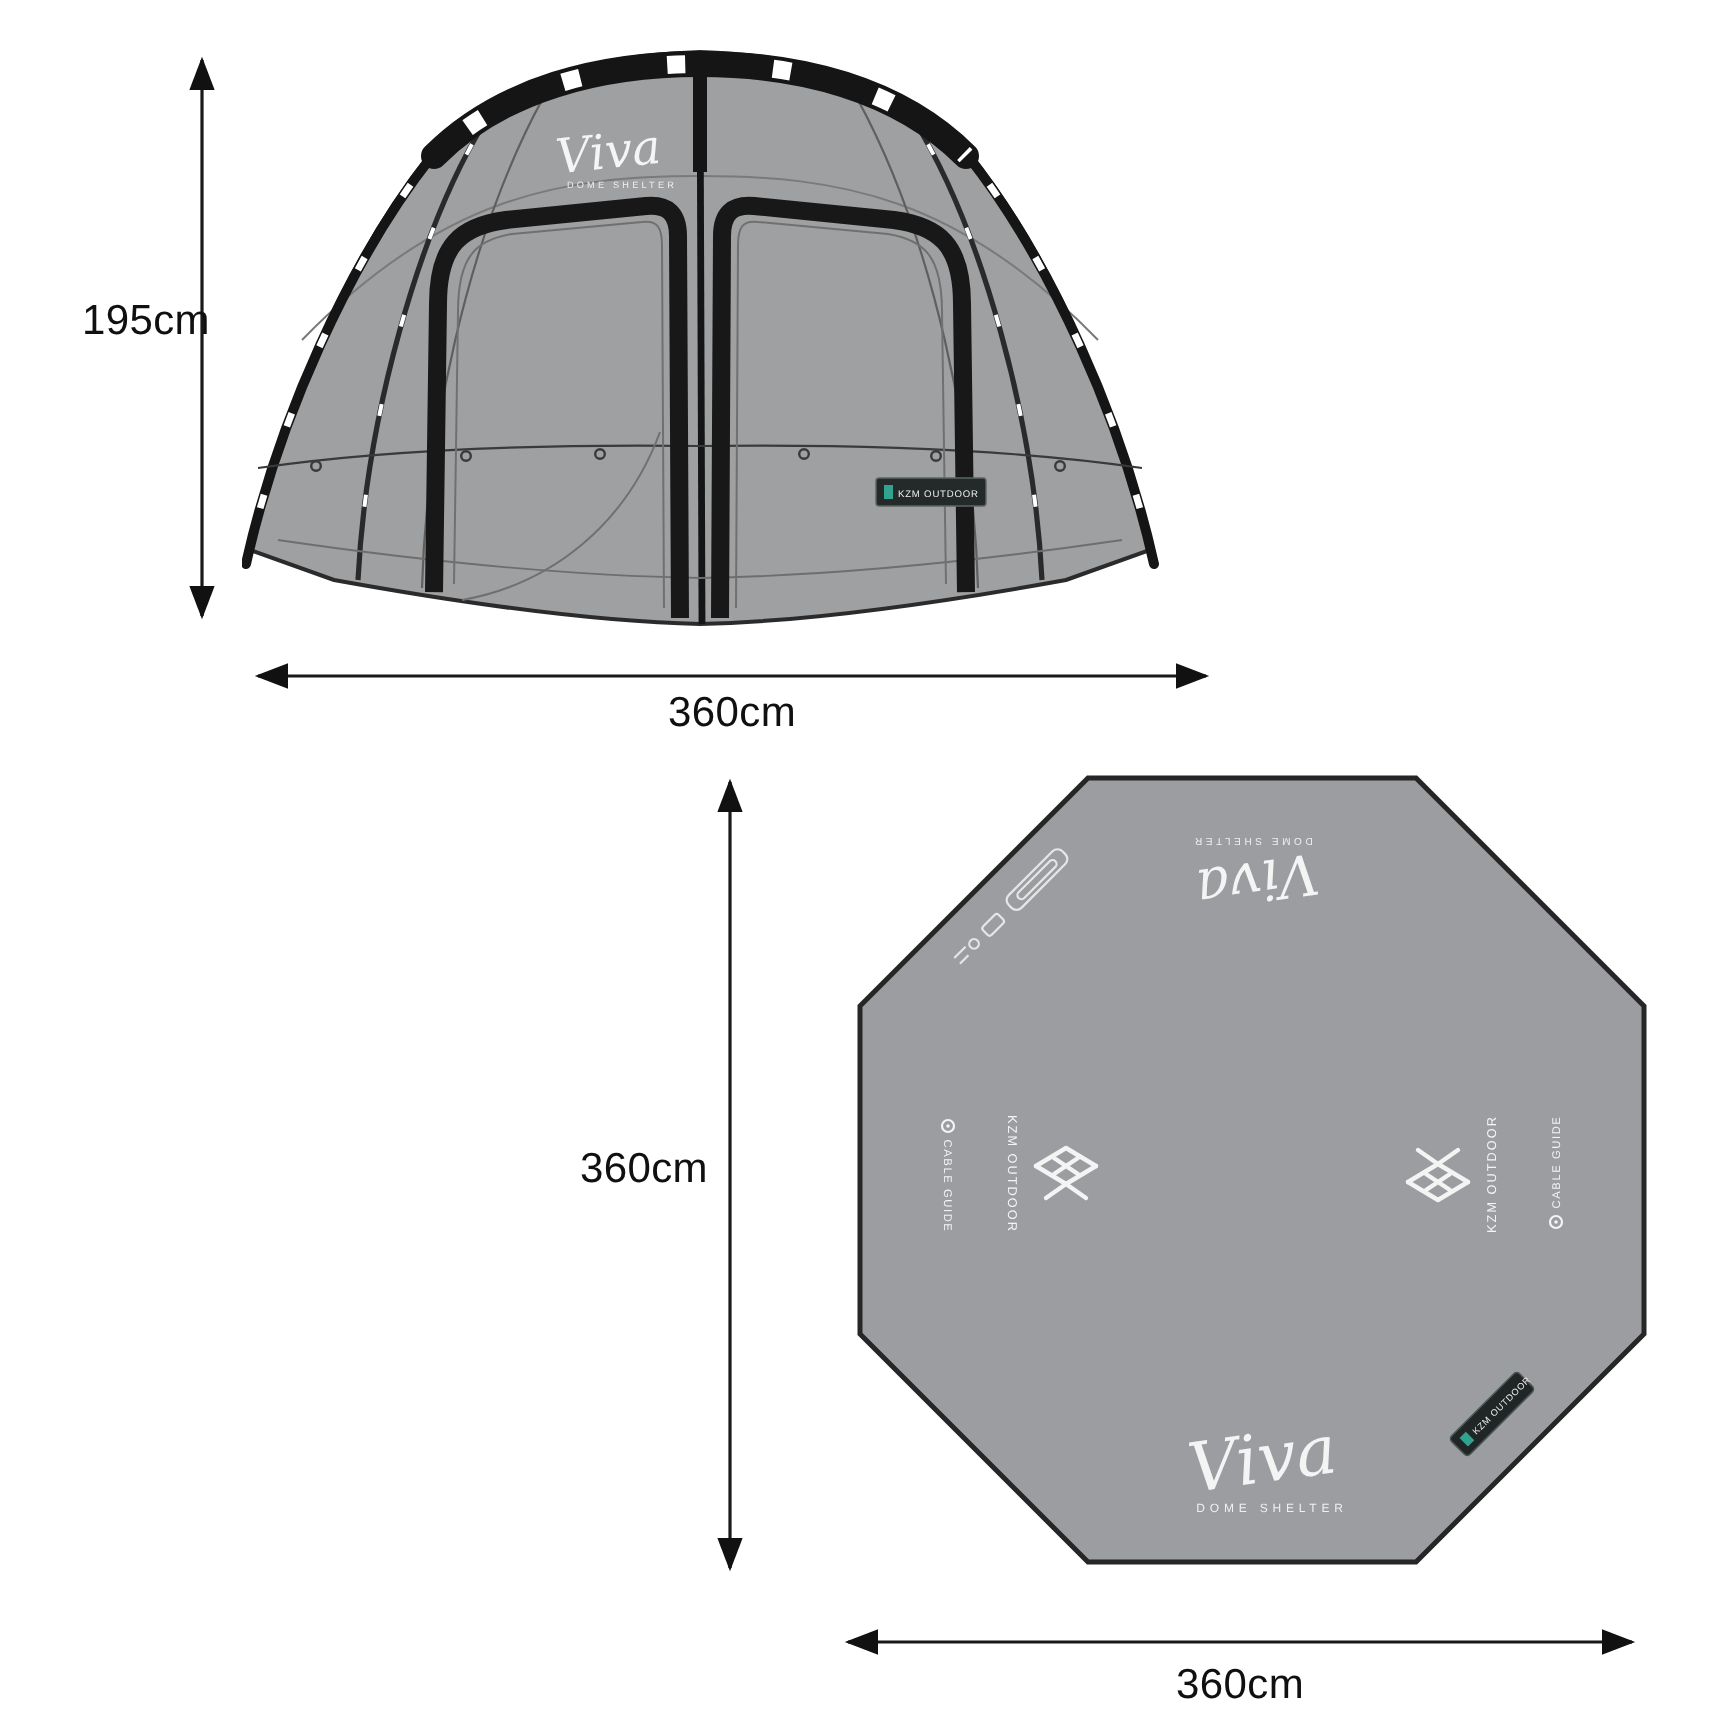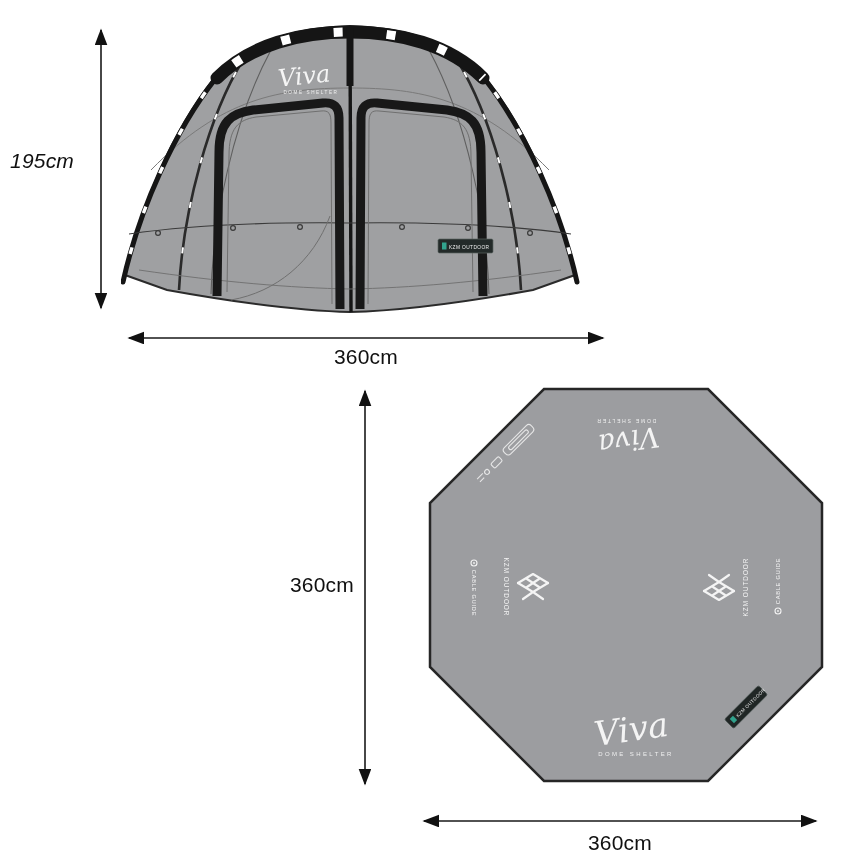--- a/index.html
+++ b/index.html
@@ -146,20 +146,20 @@
       <marker id="ah" markerWidth="12" markerHeight="10" refX="9.5" refY="4" orient="auto-start-reverse">
         <path d="M0 0 L10.5 4 L0 8 Z" fill="#111111"></path>
       </marker>
     </defs>
     <line x1="101" y1="30" x2="101" y2="308" stroke="#191919" stroke-width="1.6" marker-start="url(#ah)" marker-end="url(#ah)"></line>
     <line x1="129" y1="338" x2="603" y2="338" stroke="#191919" stroke-width="1.6" marker-start="url(#ah)" marker-end="url(#ah)"></line>
     <line x1="365" y1="391" x2="365" y2="784" stroke="#191919" stroke-width="1.6" marker-start="url(#ah)" marker-end="url(#ah)"></line>
     <line x1="424" y1="821" x2="816" y2="821" stroke="#191919" stroke-width="1.6" marker-start="url(#ah)" marker-end="url(#ah)"></line>
   </svg>
 
-  <div class="dim-label" style="left:10px;top:149px;width:80px;font-style:italic;">195cm</div>
+  <div class="dim-label" style="left:25px;top:149px;width:80px;text-align:right;">195cm</div>
 
   <div class="dim-label" style="left:286px;top:345px;width:160px;text-align:center;">360cm</div>
 
   <div class="dim-label" style="left:262px;top:573px;width:92px;text-align:right;">360cm</div>
 
   <div class="dim-label" style="left:540px;top:831px;width:160px;text-align:center;">360cm</div>
 </div>
 
 </body></html>

